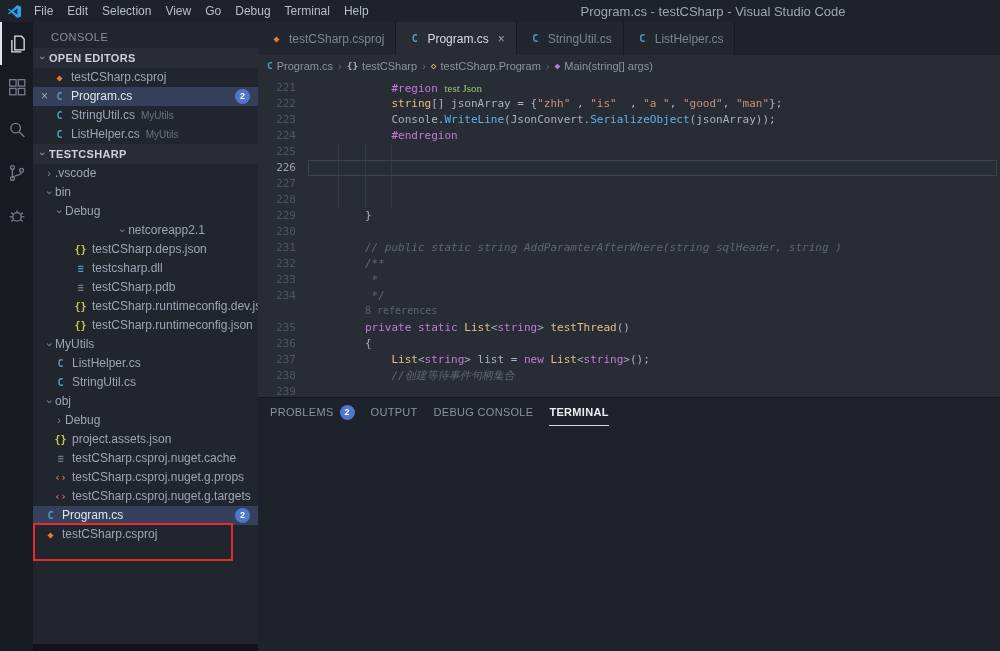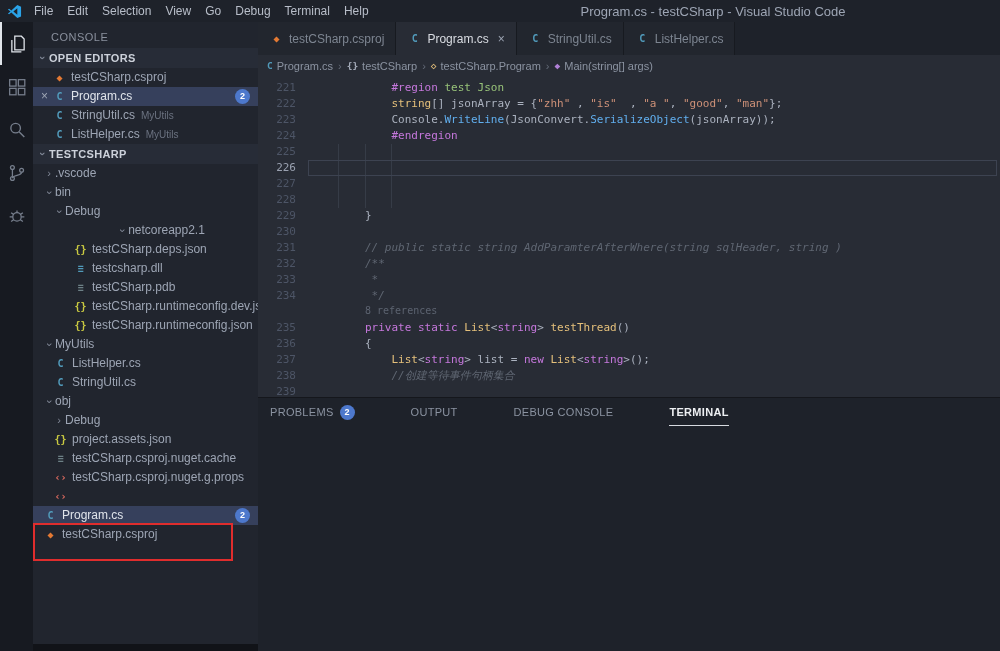--- a/index.html
+++ b/index.html
@@ -55,26 +55,26 @@
   .gutter{width:38px;flex:none;text-align:right;color:#4d5566;}
   .codetext{padding-left:16px;color:#abb2bf;}
   .code-line.current .gutter{color:#9aa1b0;}
   .code-line.current::after{content:"";position:absolute;left:50px;right:3px;top:0;bottom:0;border:1px solid #3d4351;pointer-events:none;}
   .lens{height:16px;line-height:14px;font-size:10px;color:#5c6370;padding-left:107px;}
   .guide{position:absolute;width:1px;background:#363c47;top:68px;height:64px;}
   .tok-kw{color:#c678dd;}
   .tok-type{color:#e5c07b;}
   .tok-fn{color:#61afef;}
   .tok-str{color:#ce9178;}
-  .tok-str2{color:#98c379;}
+  .tok-str2{color:#98c379;font-family:Liberation Serif, serif;}
   .tok-com{color:#5f6672;font-style:italic;}
 
   
   .panel{flex:1;background:#1e222a;border-top:1px solid #15171c;display:flex;flex-direction:column;}
-  .panel-tabs{height:28px;display:flex;align-items:stretch;padding-left:12px;font-size:11px;color:#8b93a1;letter-spacing:.3px;flex:none;gap:40px;}
+  .panel-tabs{height:28px;display:flex;align-items:stretch;padding-left:12px;font-size:11px;color:#8b93a1;letter-spacing:.3px;flex:none;}
   .panel-tab{margin-right:16px;display:flex;align-items:center;cursor:default;}
   .panel-tab.active{color:#eceef1;border-bottom:1px solid #d7dae0;font-weight:bold;}
   .panel-tab .badge{margin-left:6px;margin-right:0;}
   .terminal{flex:1;font-family:"DejaVu Sans Mono",monospace;font-size:11px;color:#d2d6dd;padding:8px 0 0 12px;white-space:pre;}
   .t-cmd{color:#d7d780;}
   .cursor{display:inline-block;width:7px;height:13px;border:1px solid #aeb4bd;margin-left:3px;vertical-align:text-bottom;}
 </style>
 </head>
 <body>
 
@@ -226,20 +226,21 @@
       <div class="row tree-row" style="padding-left: 20px;">
         <span class="ficon" style="color: rgb(109, 128, 134);">≡</span>
         <span class="label">testCSharp.csproj.nuget.cache</span>
       </div>
       <div class="row tree-row" style="padding-left: 20px;">
         <span class="ficon" style="color: rgb(224, 108, 96);">‹›</span>
         <span class="label">testCSharp.csproj.nuget.g.props</span>
       </div>
       <div class="row tree-row" style="padding-left: 20px;">
         <span class="ficon" style="color: rgb(224, 108, 96);">‹›</span>
+        <span class="label">testCSharp.csproj.nuget.g.targets</span>
       </div>
       <div class="row tree-row selected" style="padding-left: 10px;">
         <span class="ficon" style="color: rgb(81, 154, 186);">C</span>
         <span class="label">Program.cs</span>
         <span class="badge" style="background: rgb(77, 120, 204);">2</span>
       </div>
       <div class="row tree-row" style="padding-left: 10px;">
         <span class="ficon" style="color: rgb(227, 121, 51);">◆</span>
         <span class="label">testCSharp.csproj</span>
       </div>

